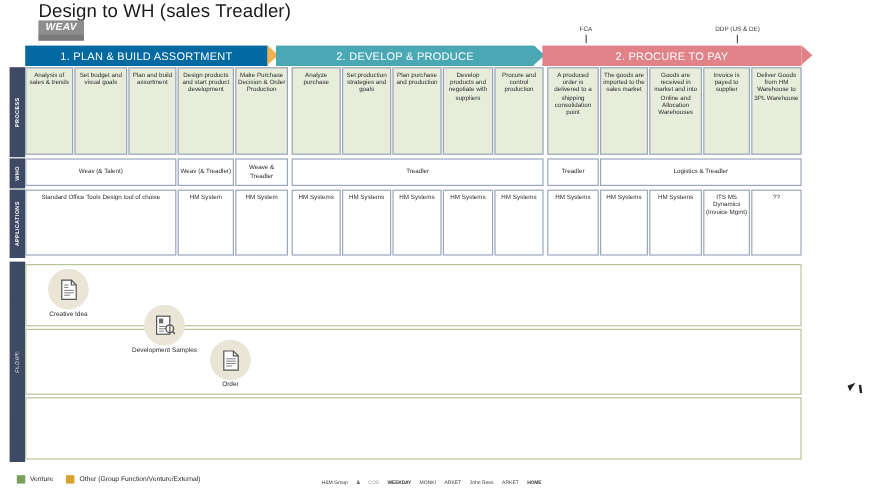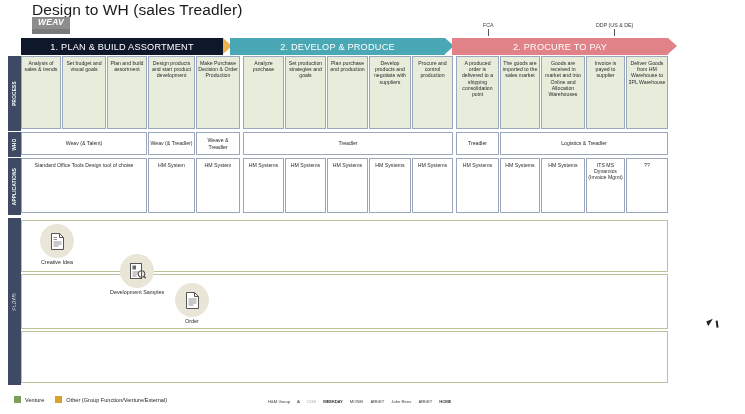--- a/index.html
+++ b/index.html
@@ -98,21 +98,21 @@
       <span>PROCESS</span>
     </div>
     <div class="rowbar" id="bar-who" style="top:94px;height:25px;">
       <span>WHO</span>
     </div>
     <div class="rowbar" id="bar-apps" style="top:120px;height:57px;">
       <span>APPLICATIONS</span>
     </div>
 
     <div class="banners" id="banners">
-        <div class="banner" style="left: 0px; width: 202px; background: #0f172a;">
+        <div class="banner" style="left: 0px; width: 202px; background: #0369a1;">
           <span>1. PLAN &amp; BUILD ASSORTMENT</span>
           <i class="chev" style="border-left:9px solid #f0b24f"></i>
         </div>
         <div class="banner" style="left: 209px; width: 215px; background: rgb(74, 168, 181);">
           <span>2. DEVELOP &amp; PRODUCE</span>
           <i class="chev" style="border-left:9px solid #4aa8b5"></i>
         </div>
         <div class="banner" style="left: 431px; width: 216px; background: rgb(224, 130, 135);">
           <span>2. PROCURE TO PAY</span>
           <i class="chev" style="border-left:9px solid #e08287"></i>

